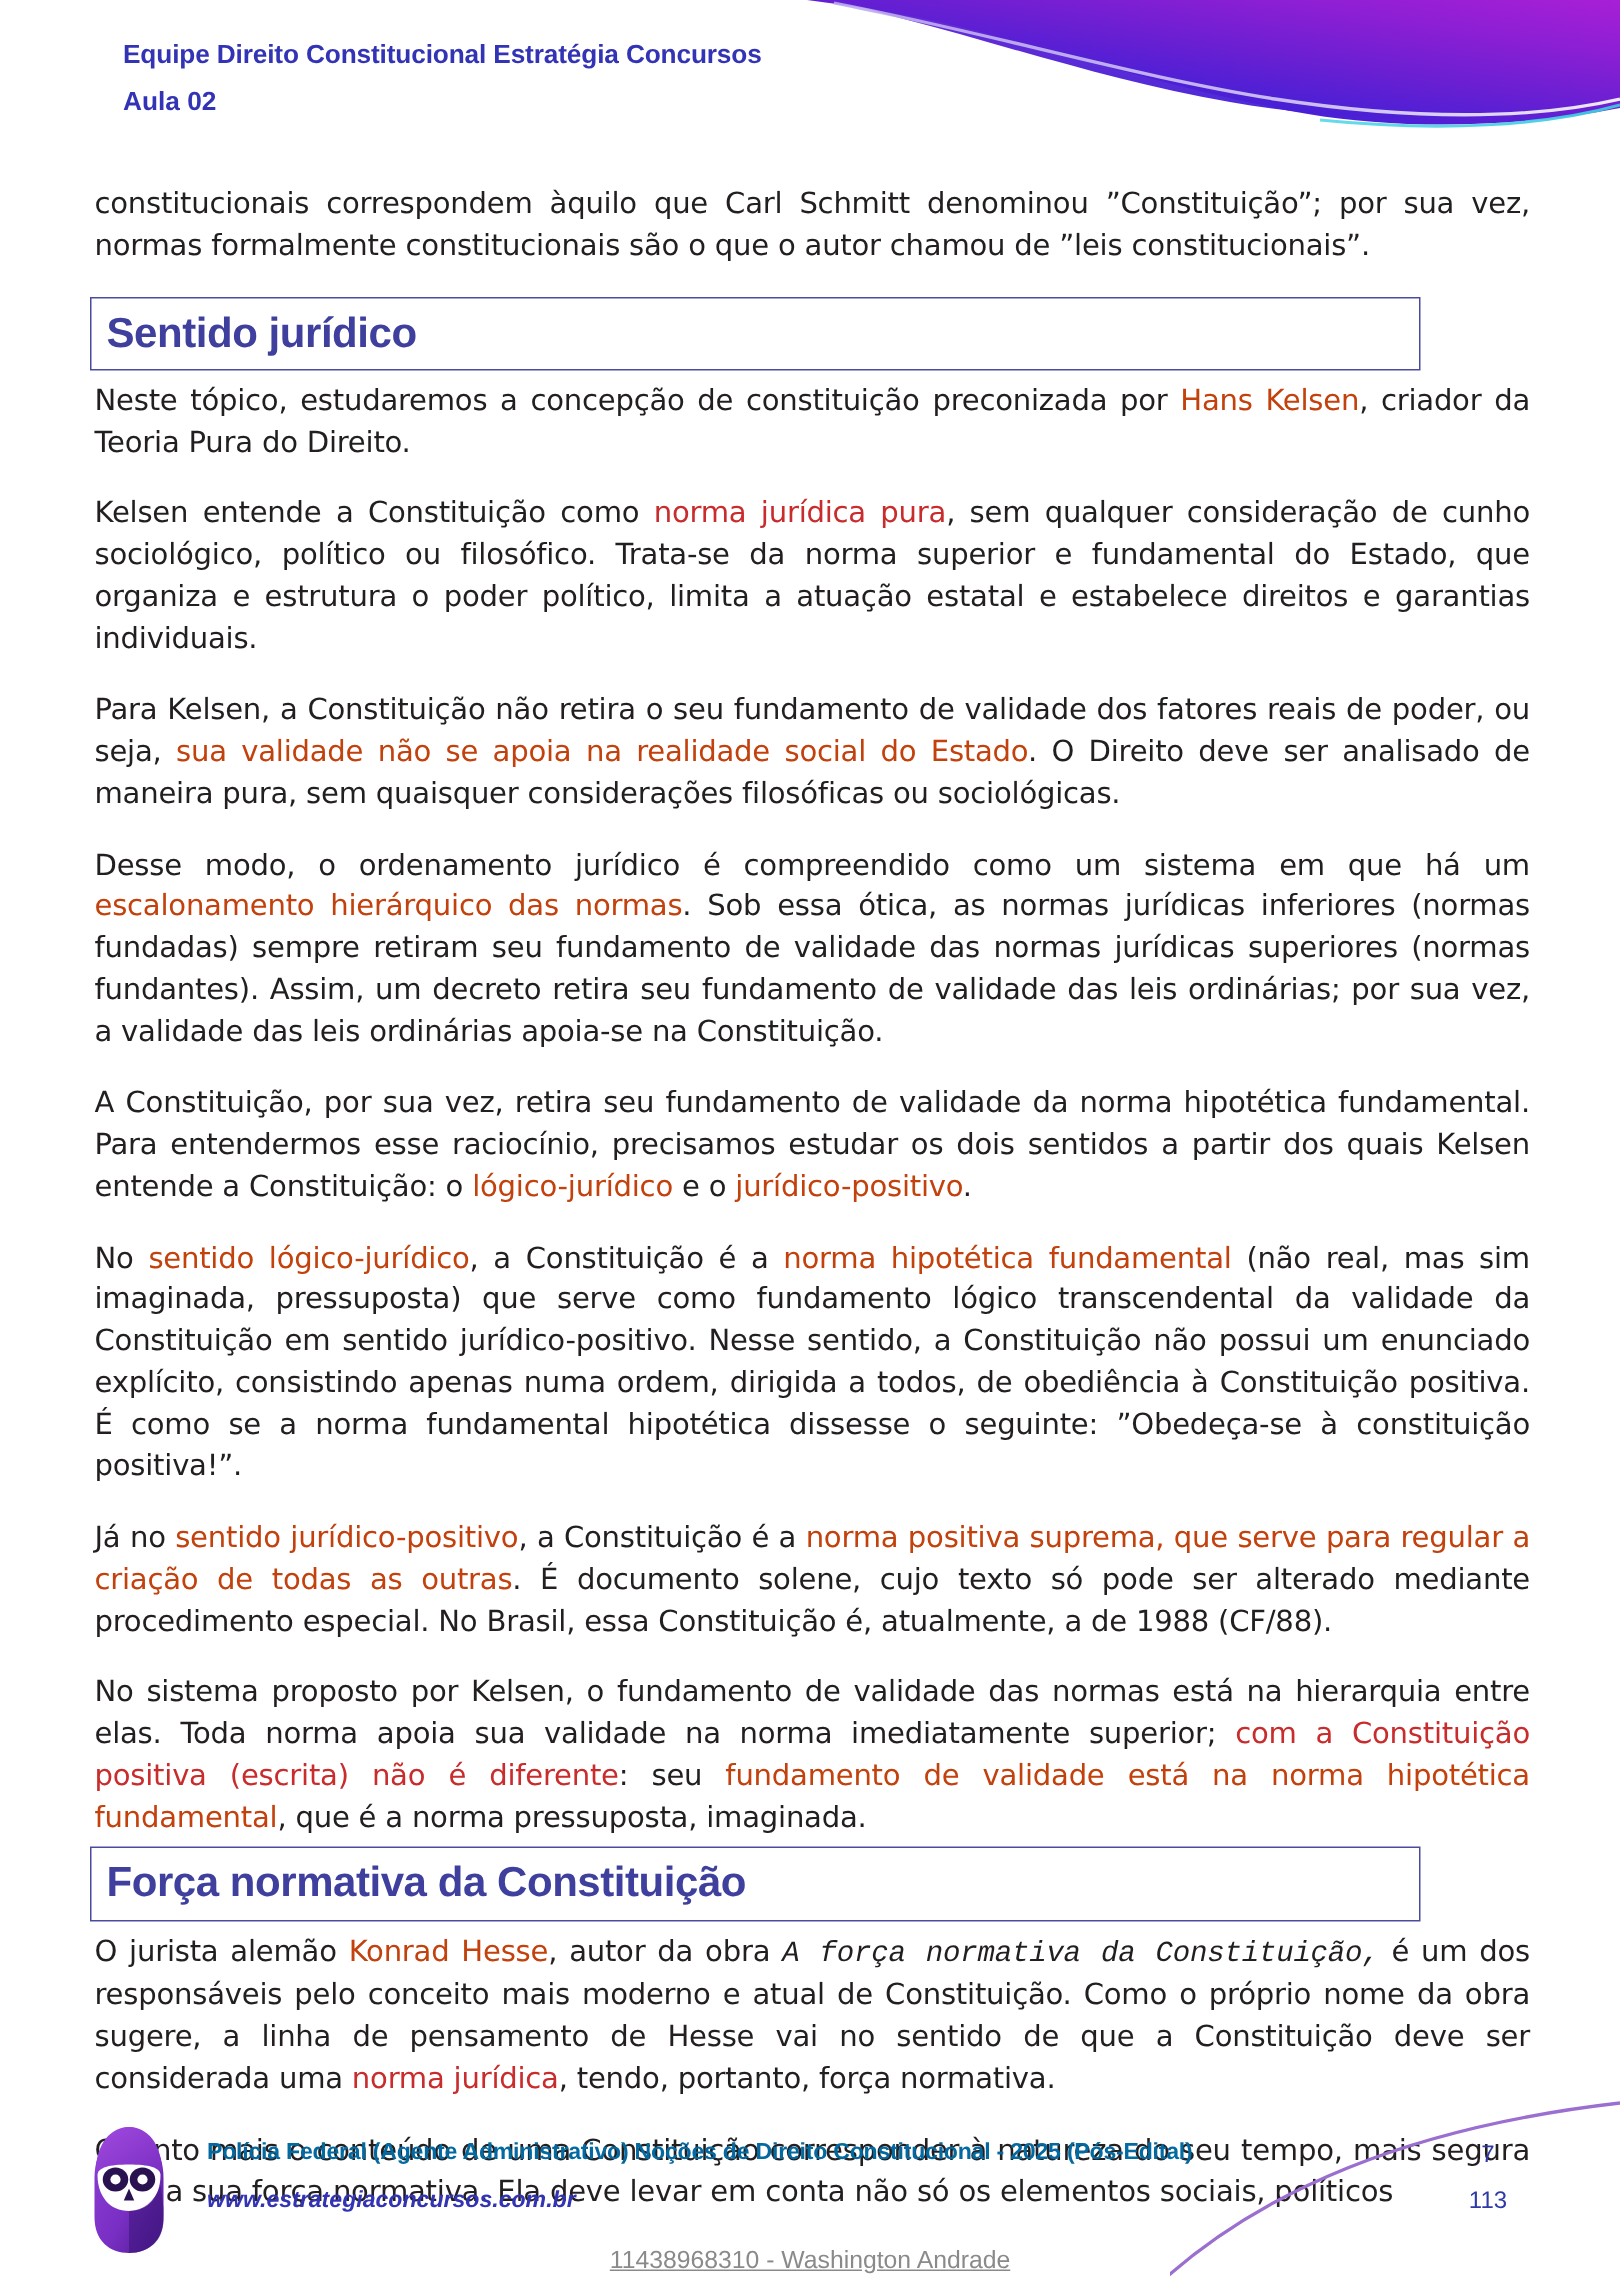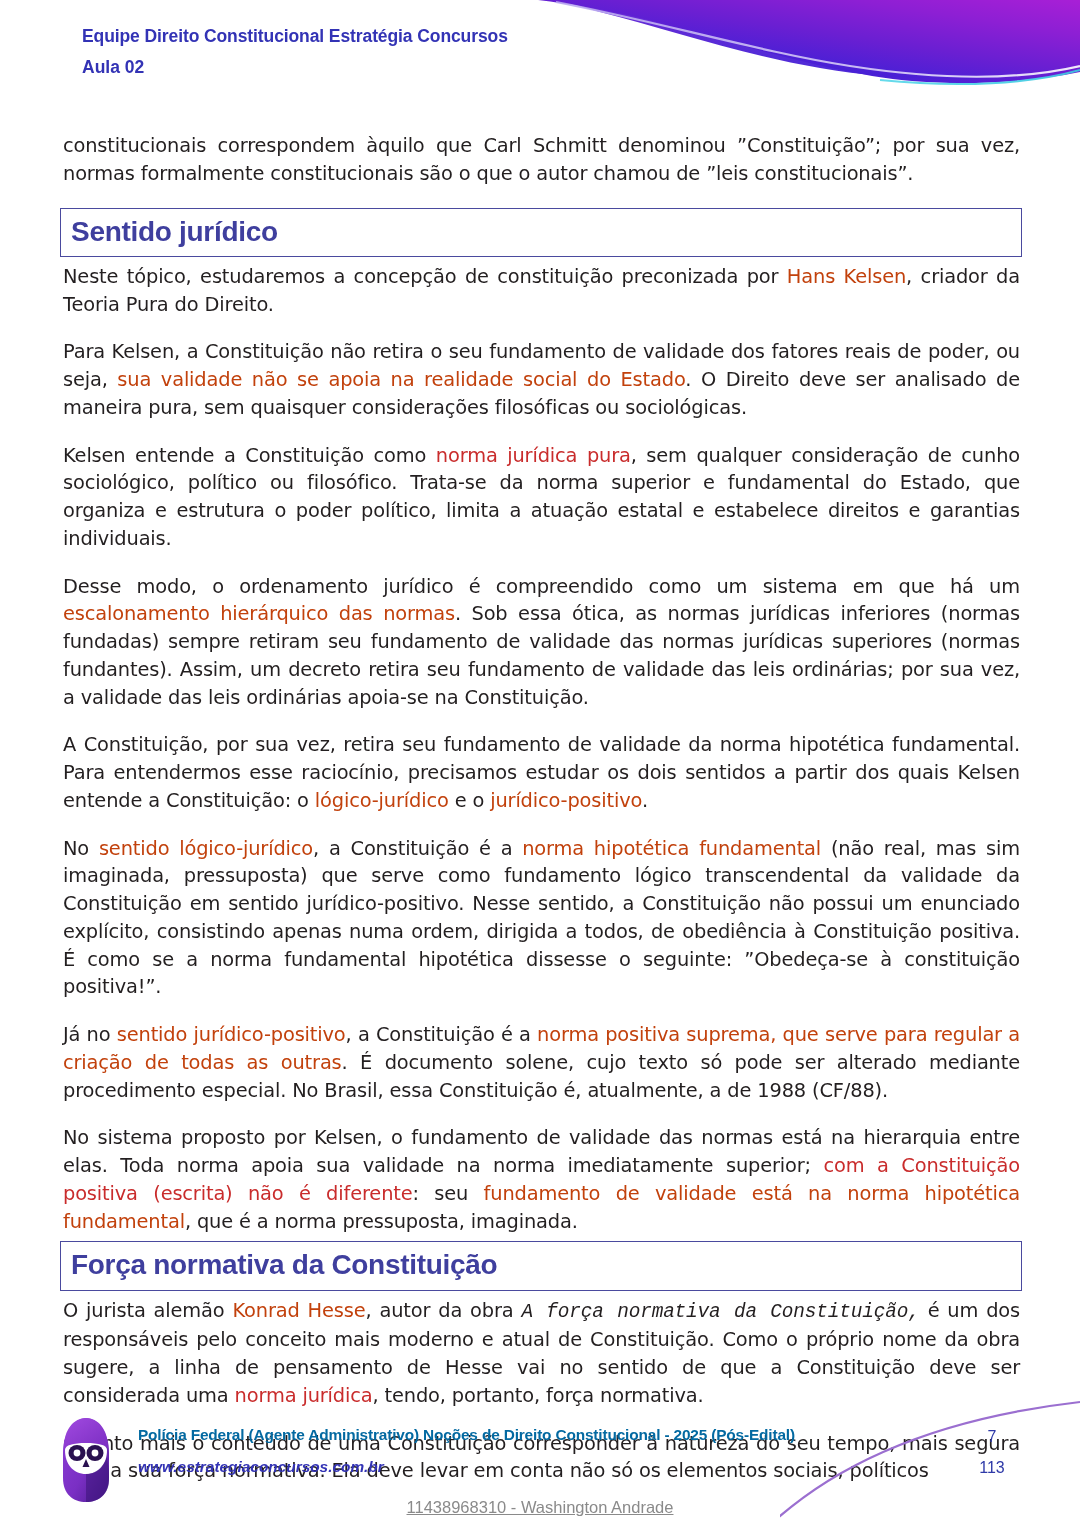--- a/index.html
+++ b/index.html
@@ -52,39 +52,39 @@
     font-size: 17.5px;
     color: #3333b5;
     margin-top: 10px;
     white-space: nowrap;
   }
 
   
   .content {
     position: absolute;
     left: 63px;
-    top: 132px;
+    top: 122px;
     width: 957px;
   }
   p.para {
     margin: 0 0 20px 0;
     font-size: 19.4px;
     line-height: 1.43;
     text-align: justify;
     color: #231f20;
     font-family: "DejaVu Sans", sans-serif;
     letter-spacing: -0.15px;
   }
   p.para.tight { margin-bottom: 6px; }
   p.para.after-head { margin-top: 6px; }
 
   .section-box {
     border: 1.3px solid #4a4a9e;
     box-sizing: border-box;
-    width: 962px;
+    width: 887px;
     margin: 0 0 4px -3px;
     padding: 7px 10px 9px 10px;
     background: #ffffff;
   }
   .section-box h2 {
     margin: 0;
     font-family: "Liberation Sans", sans-serif;
     font-size: 28px;
     font-weight: bold;
     color: #3f3f9e;
@@ -215,23 +215,23 @@
 <div class="content">
 
   <p class="para"><span>constitucionais correspondem àquilo que Carl Schmitt denominou ”Constituição”; por sua vez, normas formalmente constitucionais são o que o autor chamou de ”leis constitucionais”.</span></p>
 
   <div class="section-box">
     <h2>Sentido jurídico</h2>
   </div>
 
   <p class="para after-head"><span>Neste tópico, estudaremos a concepção de constituição preconizada por </span><span class="hl-blue">Hans Kelsen</span><span>, criador da Teoria Pura do Direito.</span></p>
 
+  <p class="para"><span>Kelsen entende a Constituição como </span><span class="hl-red">norma jurídica pura</span><span>, sem qualquer consideração de cunho sociológico, político ou filosófico. Trata-se da norma superior e fundamental do Estado, que organiza e estrutura o poder político, limita a atuação estatal e estabelece direitos e garantias individuais.</span></p>
+
   <p class="para"><span>Para Kelsen, a Constituição não retira o seu fundamento de validade dos fatores reais de poder, ou seja, </span><span class="hl-blue">sua validade não se apoia na realidade social do Estado</span><span>. O Direito deve ser analisado de maneira pura, sem quaisquer considerações filosóficas ou sociológicas.</span></p>
-
-  <p class="para"><span>Kelsen entende a Constituição como </span><span class="hl-red">norma jurídica pura</span><span>, sem qualquer consideração de cunho sociológico, político ou filosófico. Trata-se da norma superior e fundamental do Estado, que organiza e estrutura o poder político, limita a atuação estatal e estabelece direitos e garantias individuais.</span></p>
 
   <p class="para"><span>Desse modo, o ordenamento jurídico é compreendido como um sistema em que há um </span><span class="hl-blue">escalonamento hierárquico das normas</span><span>. Sob essa ótica, as normas jurídicas inferiores (normas fundadas) sempre retiram seu fundamento de validade das normas jurídicas superiores (normas fundantes). Assim, um decreto retira seu fundamento de validade das leis ordinárias; por sua vez, a validade das leis ordinárias apoia-se na Constituição.</span></p>
 
   <p class="para"><span>A Constituição, por sua vez, retira seu fundamento de validade da norma hipotética fundamental. Para entendermos esse raciocínio, precisamos estudar os dois sentidos a partir dos quais Kelsen entende a Constituição: o </span><span class="hl-blue">lógico-jurídico</span><span> e o </span><span class="hl-blue">jurídico-positivo</span><span>.</span></p>
 
   <p class="para"><span>No </span><span class="hl-blue">sentido lógico-jurídico</span><span>, a Constituição é a </span><span class="hl-blue">norma hipotética fundamental</span><span> (não real, mas sim imaginada, pressuposta) que serve como fundamento lógico transcendental da validade da Constituição em sentido jurídico-positivo. Nesse sentido, a Constituição não possui um enunciado explícito, consistindo apenas numa ordem, dirigida a todos, de obediência à Constituição positiva. É como se a norma fundamental hipotética dissesse o seguinte: ”Obedeça-se à constituição positiva!”.</span></p>
 
   <p class="para"><span>Já no </span><span class="hl-blue">sentido jurídico-positivo</span><span>, a Constituição é a </span><span class="hl-blue">norma positiva suprema, que serve para regular a criação de todas as outras</span><span>. É documento solene, cujo texto só pode ser alterado mediante procedimento especial. No Brasil, essa Constituição é, atualmente, a de 1988 (CF/88).</span></p>
 
   <p class="para tight"><span>No sistema proposto por Kelsen, o fundamento de validade das normas está na hierarquia entre elas. Toda norma apoia sua validade na norma imediatamente superior; </span><span class="hl-red">com a Constituição positiva (escrita) não é diferente</span><span>: seu </span><span class="hl-blue">fundamento de validade está na norma hipotética fundamental</span><span>, que é a norma pressuposta, imaginada.</span></p>

